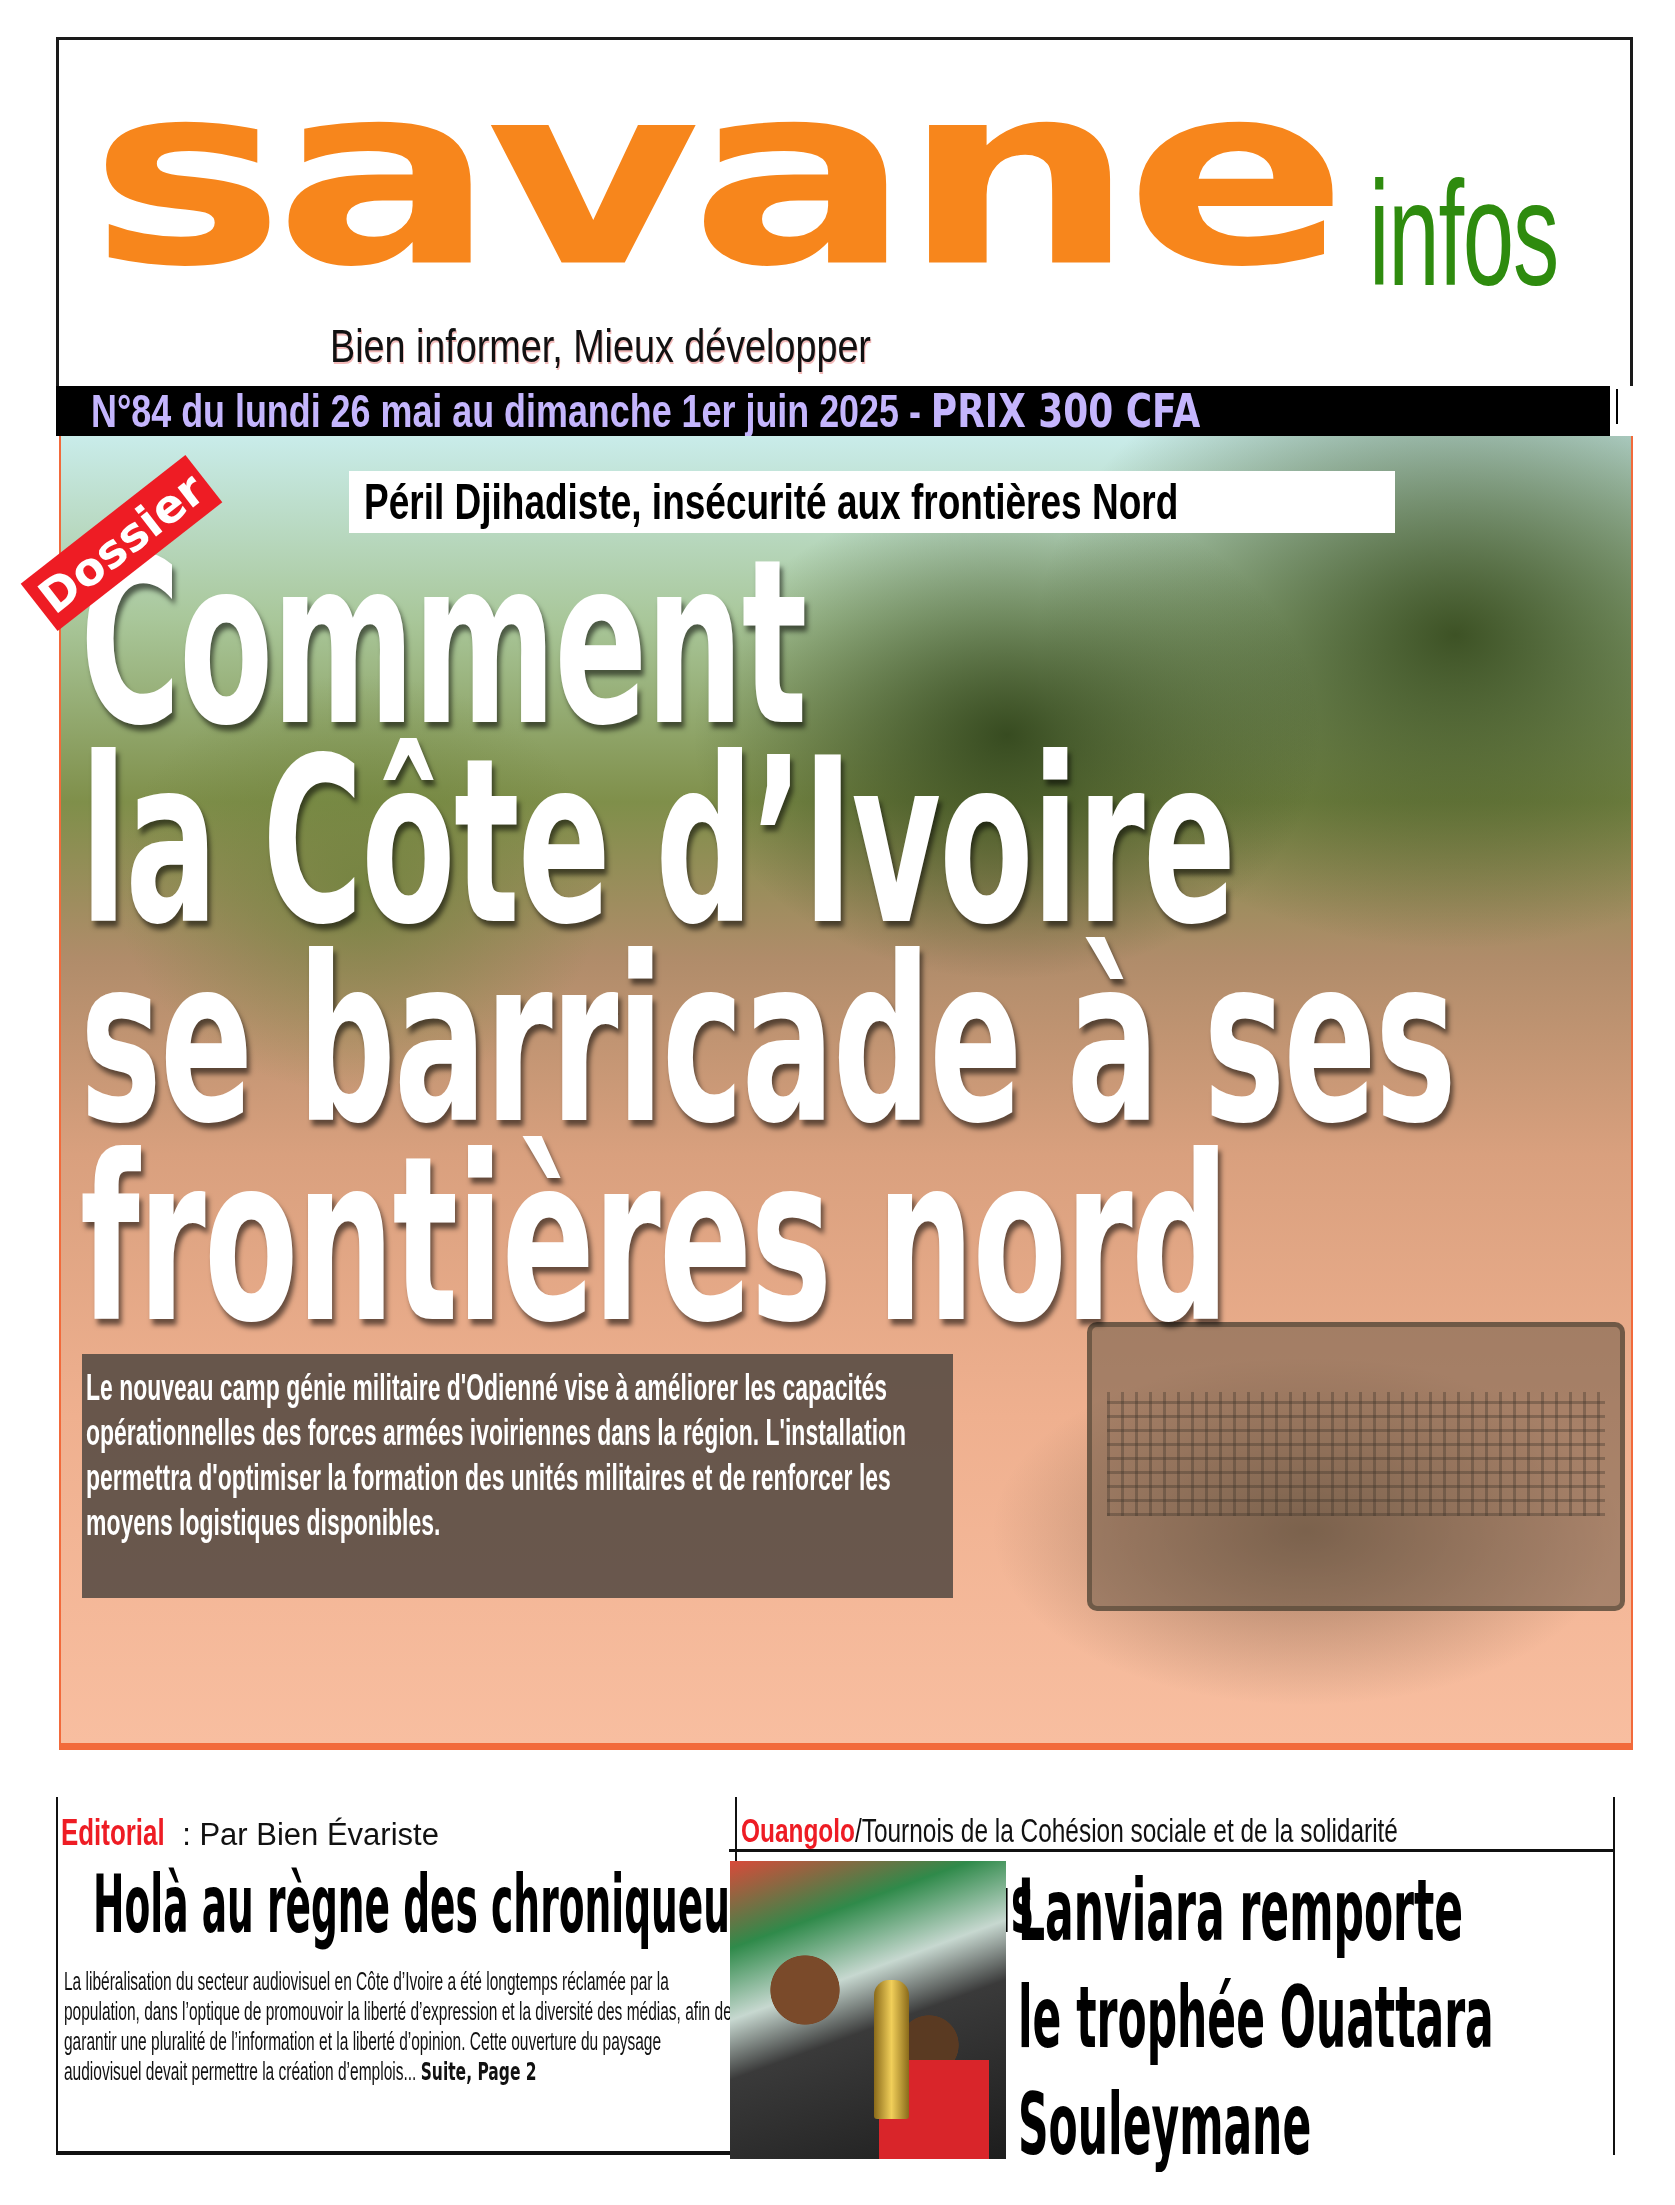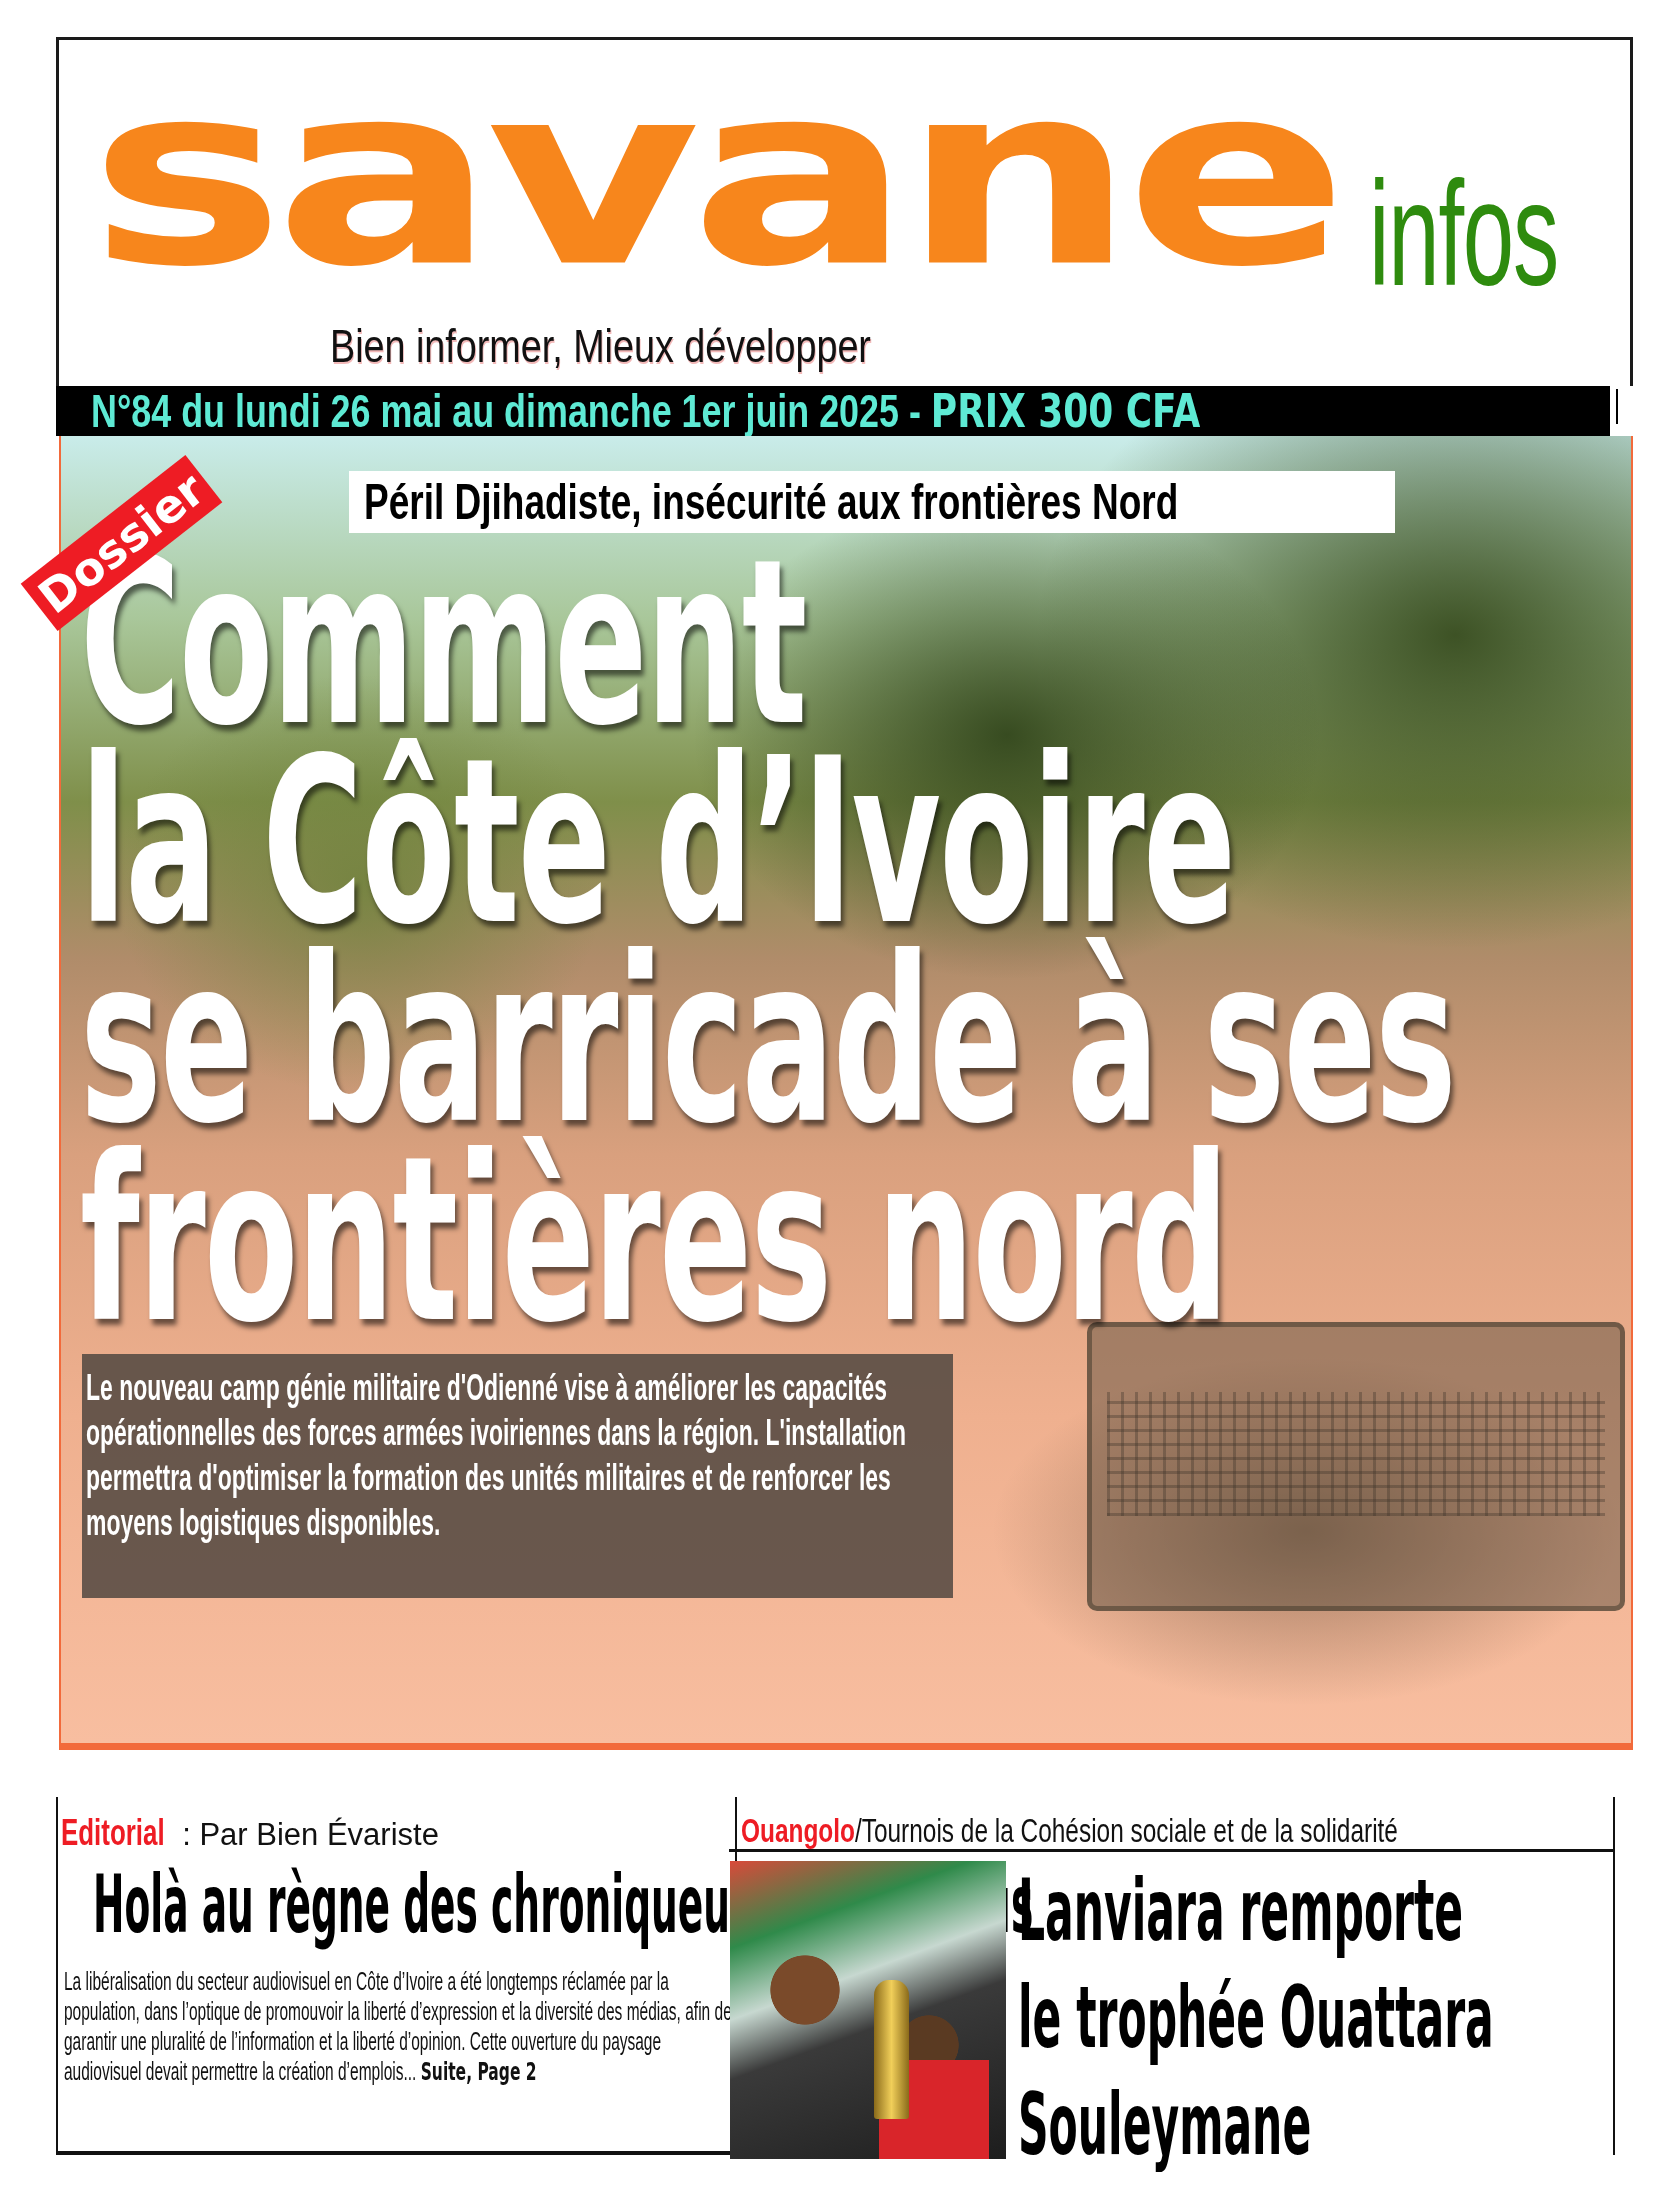--- a/index.html
+++ b/index.html
@@ -11,21 +11,21 @@
   .logo-savane { position: absolute; left: 30px; top: 10px; font-family: "DejaVu Sans", sans-serif;
                  font-weight: bold; font-size: 279px; line-height: 1; color: #f7861c;
                  transform: scaleX(1.18) scaleY(0.9); transform-origin: left top; letter-spacing: -9px; }
   .logo-infos { position: absolute; left: 1310px; top: 119px; font-family: "Liberation Sans", sans-serif;
                 font-size: 149px; color: #2e8b0e; transform: scaleX(0.62); transform-origin: left top;
                 line-height: 1; letter-spacing: -2px; }
   .tagline { position: absolute; left: 271px; top: 279px; font-size: 46px; color: #111;
              transform: scaleX(0.82); transform-origin: left top; text-shadow: 1px 1.5px 0 #f2b9b9; }
 
   .date-bar { position: absolute; left: 56px; top: 386px; width: 1554px; height: 50px; background: #000;
-              color: #5eead4; font-weight: bold; font-size: 46px; line-height: 50px; white-space: nowrap; overflow: hidden; }
+              color: #c4b5fd; font-weight: bold; font-size: 46px; line-height: 50px; white-space: nowrap; overflow: hidden; }
   .date-bar span { display: inline-block; transform: scaleX(0.78); transform-origin: left center; margin-left: 35px; }
   .date-bar .cfa { font-family: "DejaVu Sans", sans-serif; }
   .right-tick { position: absolute; left: 1616px; top: 389px; width: 11px; height: 35px; background: #fff; border-left: 2px solid #000; }
 
   .photo { position: absolute; left: 59px; top: 436px; width: 1574px; height: 1314px; overflow: hidden;
            border-left: 2.5px solid #f26a3b; border-right: 2.5px solid #f26a3b; border-bottom: 7px solid #f26a3b;
            box-sizing: border-box;
            background:
              radial-gradient(ellipse 448px 349px at 946px 299px, rgba(40,60,20,0.85), rgba(40,60,20,0) 70%),
              radial-gradient(ellipse 597px 448px at 1394px 199px, rgba(50,70,25,0.9), rgba(50,70,25,0) 70%),

